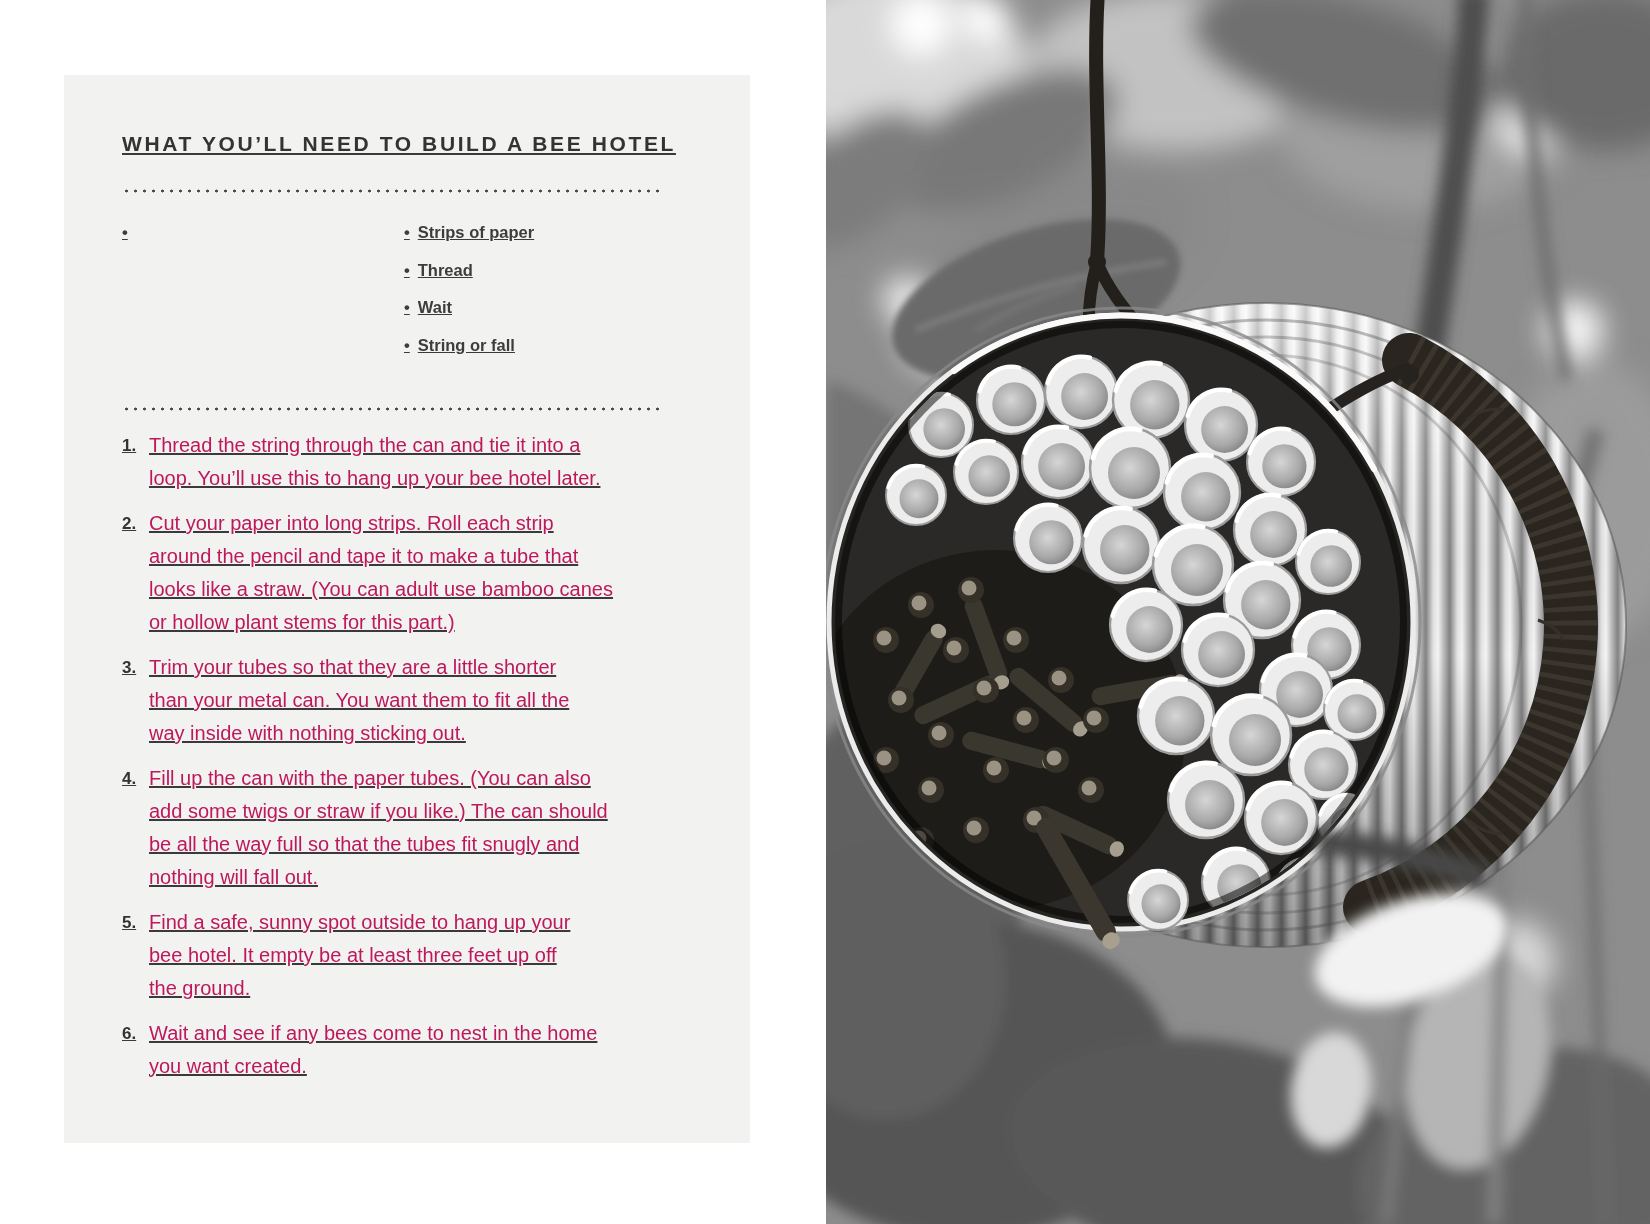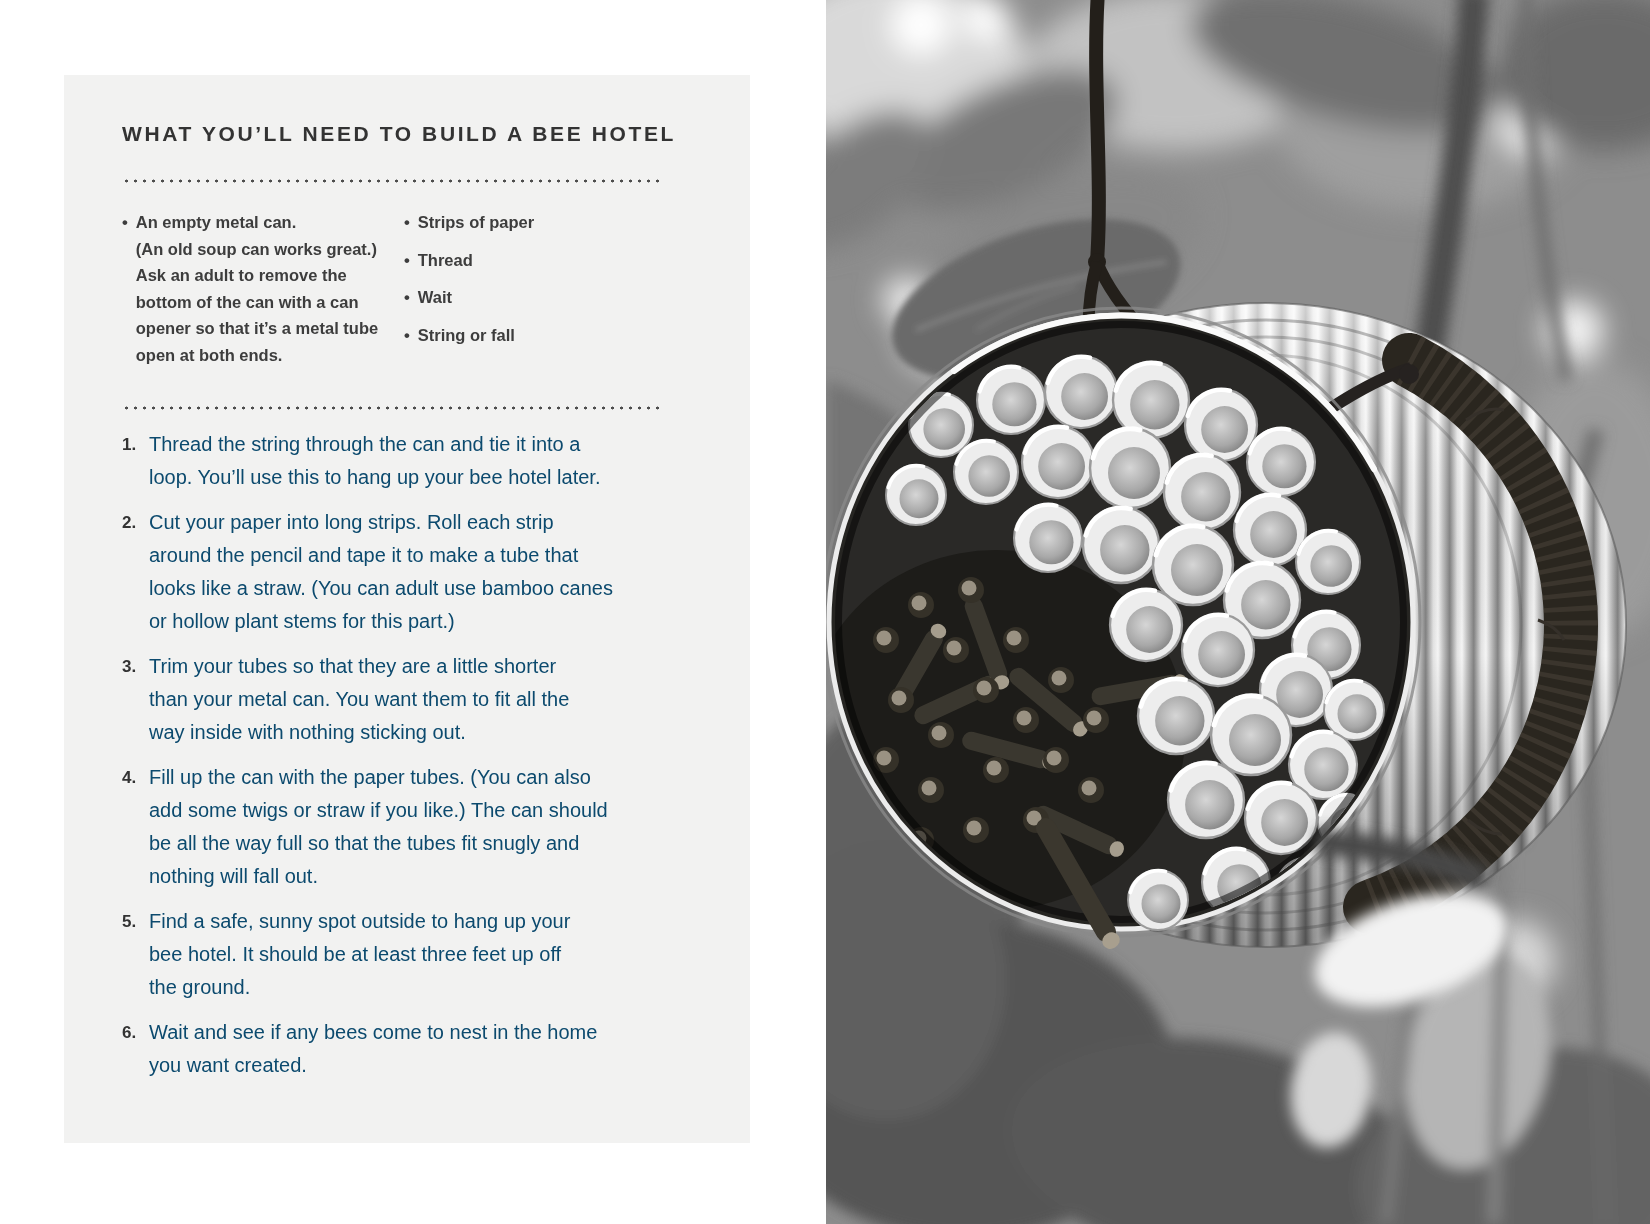--- a/index.html
+++ b/index.html
@@ -6,21 +6,21 @@
   body{
     width:1650px;height:1224px;position:relative;overflow:hidden;
     background:#ffffff;
     font-family:"Liberation Sans", sans-serif;
     color:#3a3a3a;
   }
   .card{
     position:absolute;left:64px;top:75px;width:686px;height:1068px;
     background:#f2f2f1;
   }
-  .card-content{position:absolute;left:58px;top:46px;width:576px;}
+  .card-content{position:absolute;left:58px;top:56px;width:576px;text-decoration:underline;}
   .title{
     font-size:21px;font-weight:700;letter-spacing:2.6px;color:#333333;
     line-height:26px;white-space:nowrap;
   }
   .dotted-rule{
     height:4px;width:540px;
     background-image:radial-gradient(circle, #4d4d4d 1.3px, rgba(0,0,0,0) 1.7px);
     background-size:9px 4px;background-repeat:repeat-x;background-position:0 50%;
   }
   .rule1{margin-top:32px;}
@@ -28,42 +28,36 @@
   .materials{display:flex;margin-top:26px;}
   .mat-col-left{width:282px;flex:none;}
   .mat-col-right{flex:1;}
   .mat-item{display:flex;font-size:16.5px;line-height:26.5px;font-weight:600;color:#3d3d3d;}
   .mat-col-right .mat-item{margin-bottom:11px;}
   .bullet{flex:none;margin-right:8px;}
   .pre{white-space:pre-line;}
   .steps{margin-top:18px;}
   .step{display:flex;margin-bottom:12px;font-size:20px;line-height:33px;}
   .step-num{flex:none;width:27px;font-weight:700;font-size:17px;color:#333;}
-  .step-text{flex:1;color:#0c4a6e;}
+  .step-text{flex:1;color:#be185d;}
   .photo{position:absolute;left:826px;top:0;width:824px;height:1224px;background:#8d8d8d;}
   .photo svg{display:block;}
 </style>
 </head>
 <body>
 
 <div class="card">
   <div class="card-content">
     <div class="title">WHAT YOU’LL NEED TO BUILD A BEE HOTEL</div>
     <div class="dotted-rule rule1"></div>
 
     <div class="materials">
       <div class="mat-col-left">
         <div class="mat-item">
           <span class="bullet">•</span>
-          <span class="pre">An empty metal can.
-(An old soup can works great.)
-Ask an adult to remove the
-bottom of the can with a can
-opener so that it’s a metal tube
-open at both ends.</span>
         </div>
       </div>
       <div class="mat-col-right">
         <div class="mat-item">
           <span class="bullet">•</span>
           <span>Strips of paper</span>
         </div>
         <div class="mat-item">
           <span class="bullet">•</span>
           <span>Thread</span>
@@ -103,21 +97,21 @@
       <div class="step">
         <span class="step-num">4.</span>
         <span class="step-text pre">Fill up the can with the paper tubes. (You can also
 add some twigs or straw if you like.) The can should
 be all the way full so that the tubes fit snugly and
 nothing will fall out.</span>
       </div>
       <div class="step">
         <span class="step-num">5.</span>
         <span class="step-text pre">Find a safe, sunny spot outside to hang up your
-bee hotel. It should be at least three feet up off
+bee hotel. It empty be at least three feet up off
 the ground.</span>
       </div>
       <div class="step">
         <span class="step-num">6.</span>
         <span class="step-text pre">Wait and see if any bees come to nest in the home
 you want created.</span>
       </div>
     </div>
   </div>
 </div>

